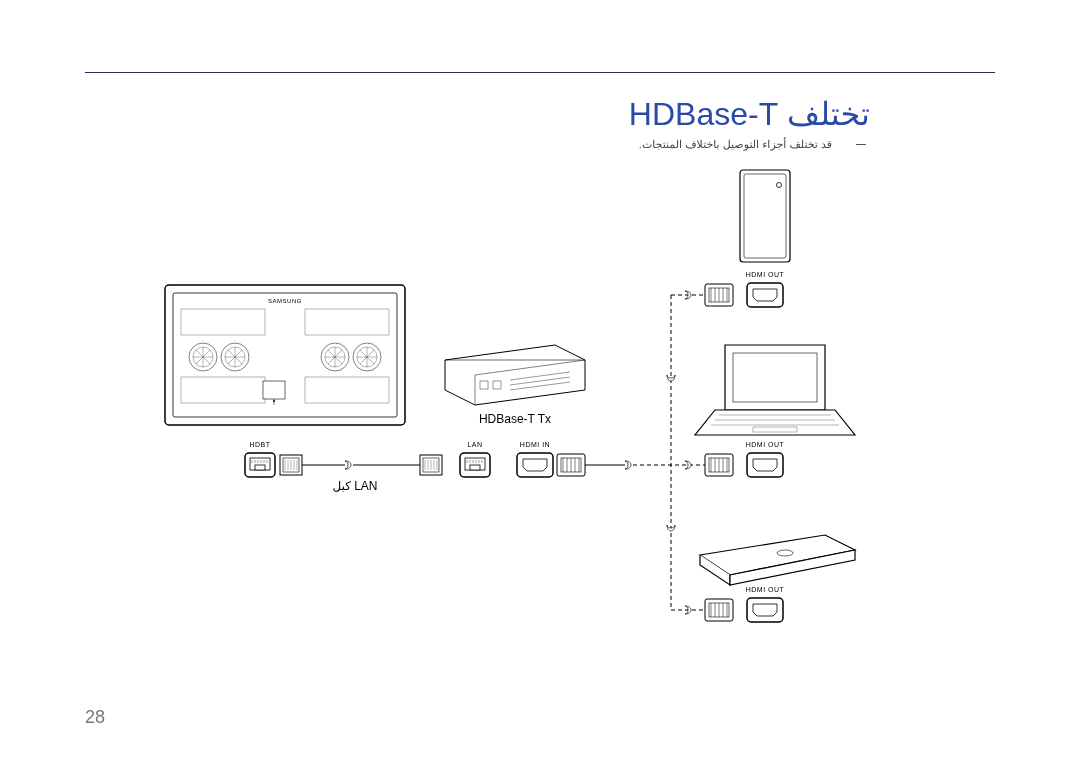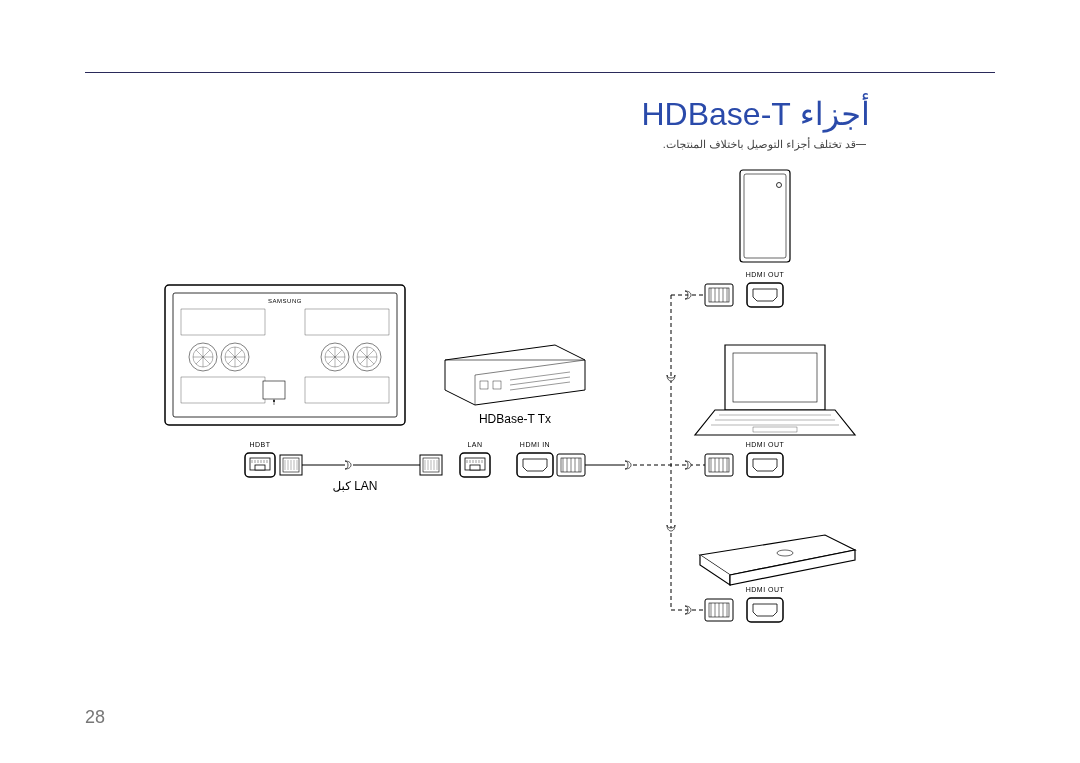--- a/index.html
+++ b/index.html
@@ -29,21 +29,21 @@
     font-weight: 400;
     direction: rtl;
   }
   .note-row {
     position: absolute;
     top: 138px;
     right: 210px;
     direction: rtl;
     display: flex;
     align-items: flex-start;
-    gap: 0;
+    gap: 24px;
   }
   .note-dash {
     width: 10px;
     height: 1px;
     background: #555;
     margin-top: 6px;
     margin-right: 4px;
   }
   .note-text {
     font-size: 11px;
@@ -78,21 +78,21 @@
     font-size: 12px;
     font-family: Arial, sans-serif;
     fill: #000;
   }
 </style>
 </head>
 <body>
 
 <div class="top-rule"></div>
 
-<div class="title">أجزاء HDBase-T</div>
+<div class="title">تختلف HDBase-T</div>
 
 <div class="note-row">
   <div class="note-dash"></div>
   <div class="note-text">قد تختلف أجزاء التوصيل باختلاف المنتجات.</div>
 </div>
 
 <div class="diagram">
 <svg viewBox="0 0 790 500">
 
   <g>

